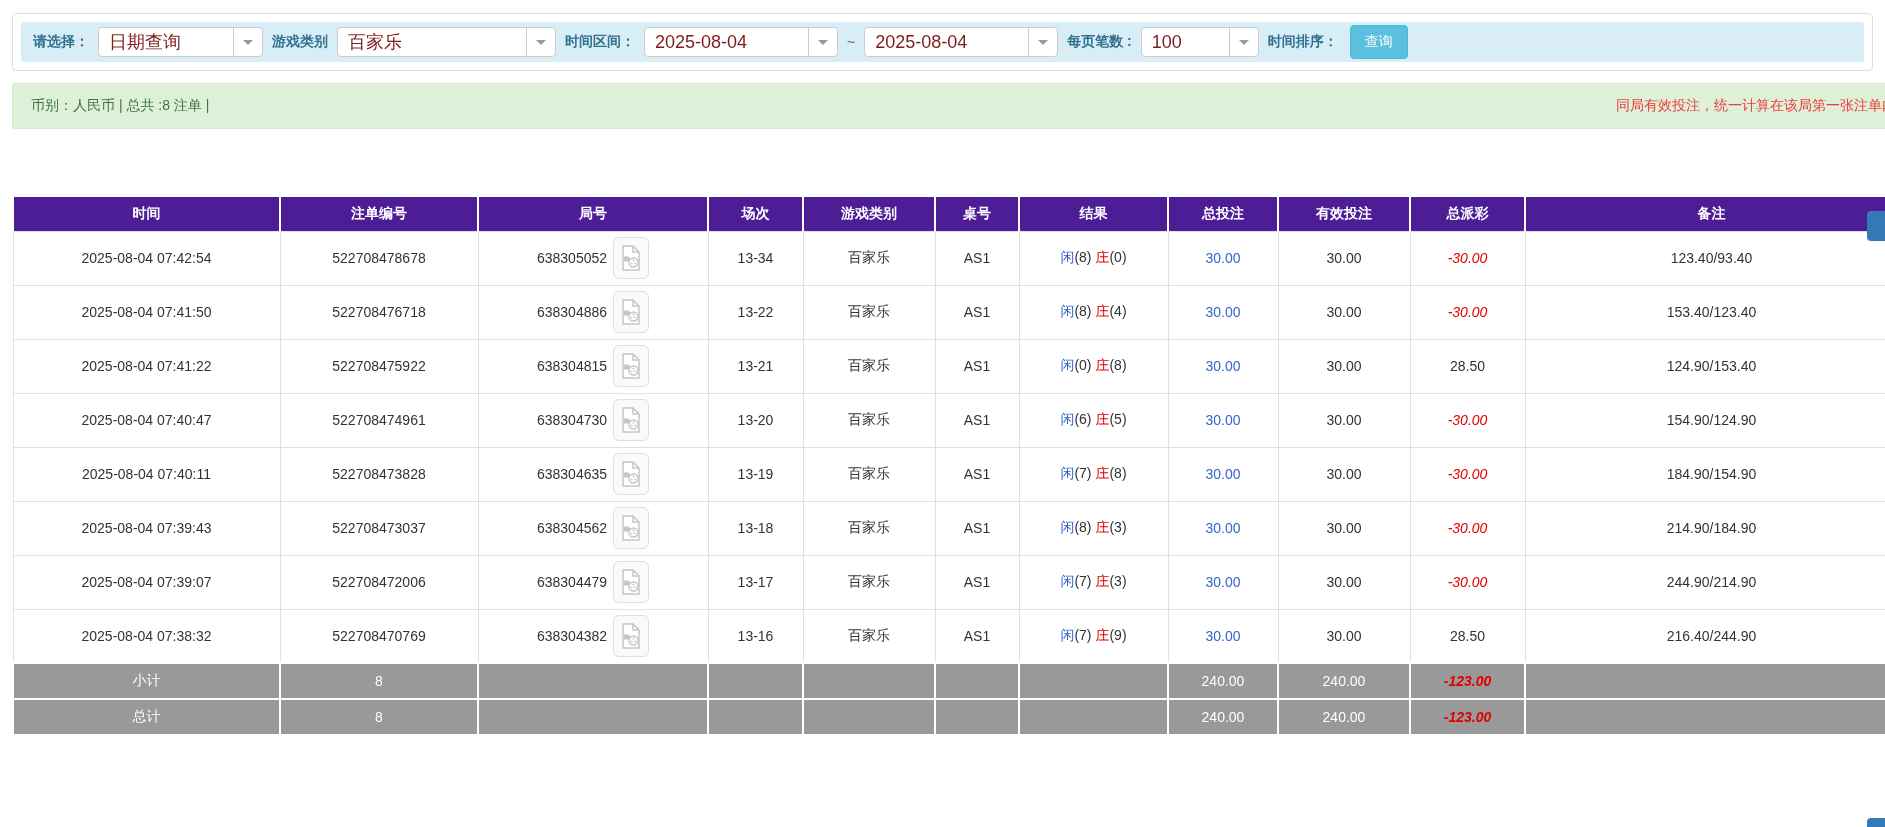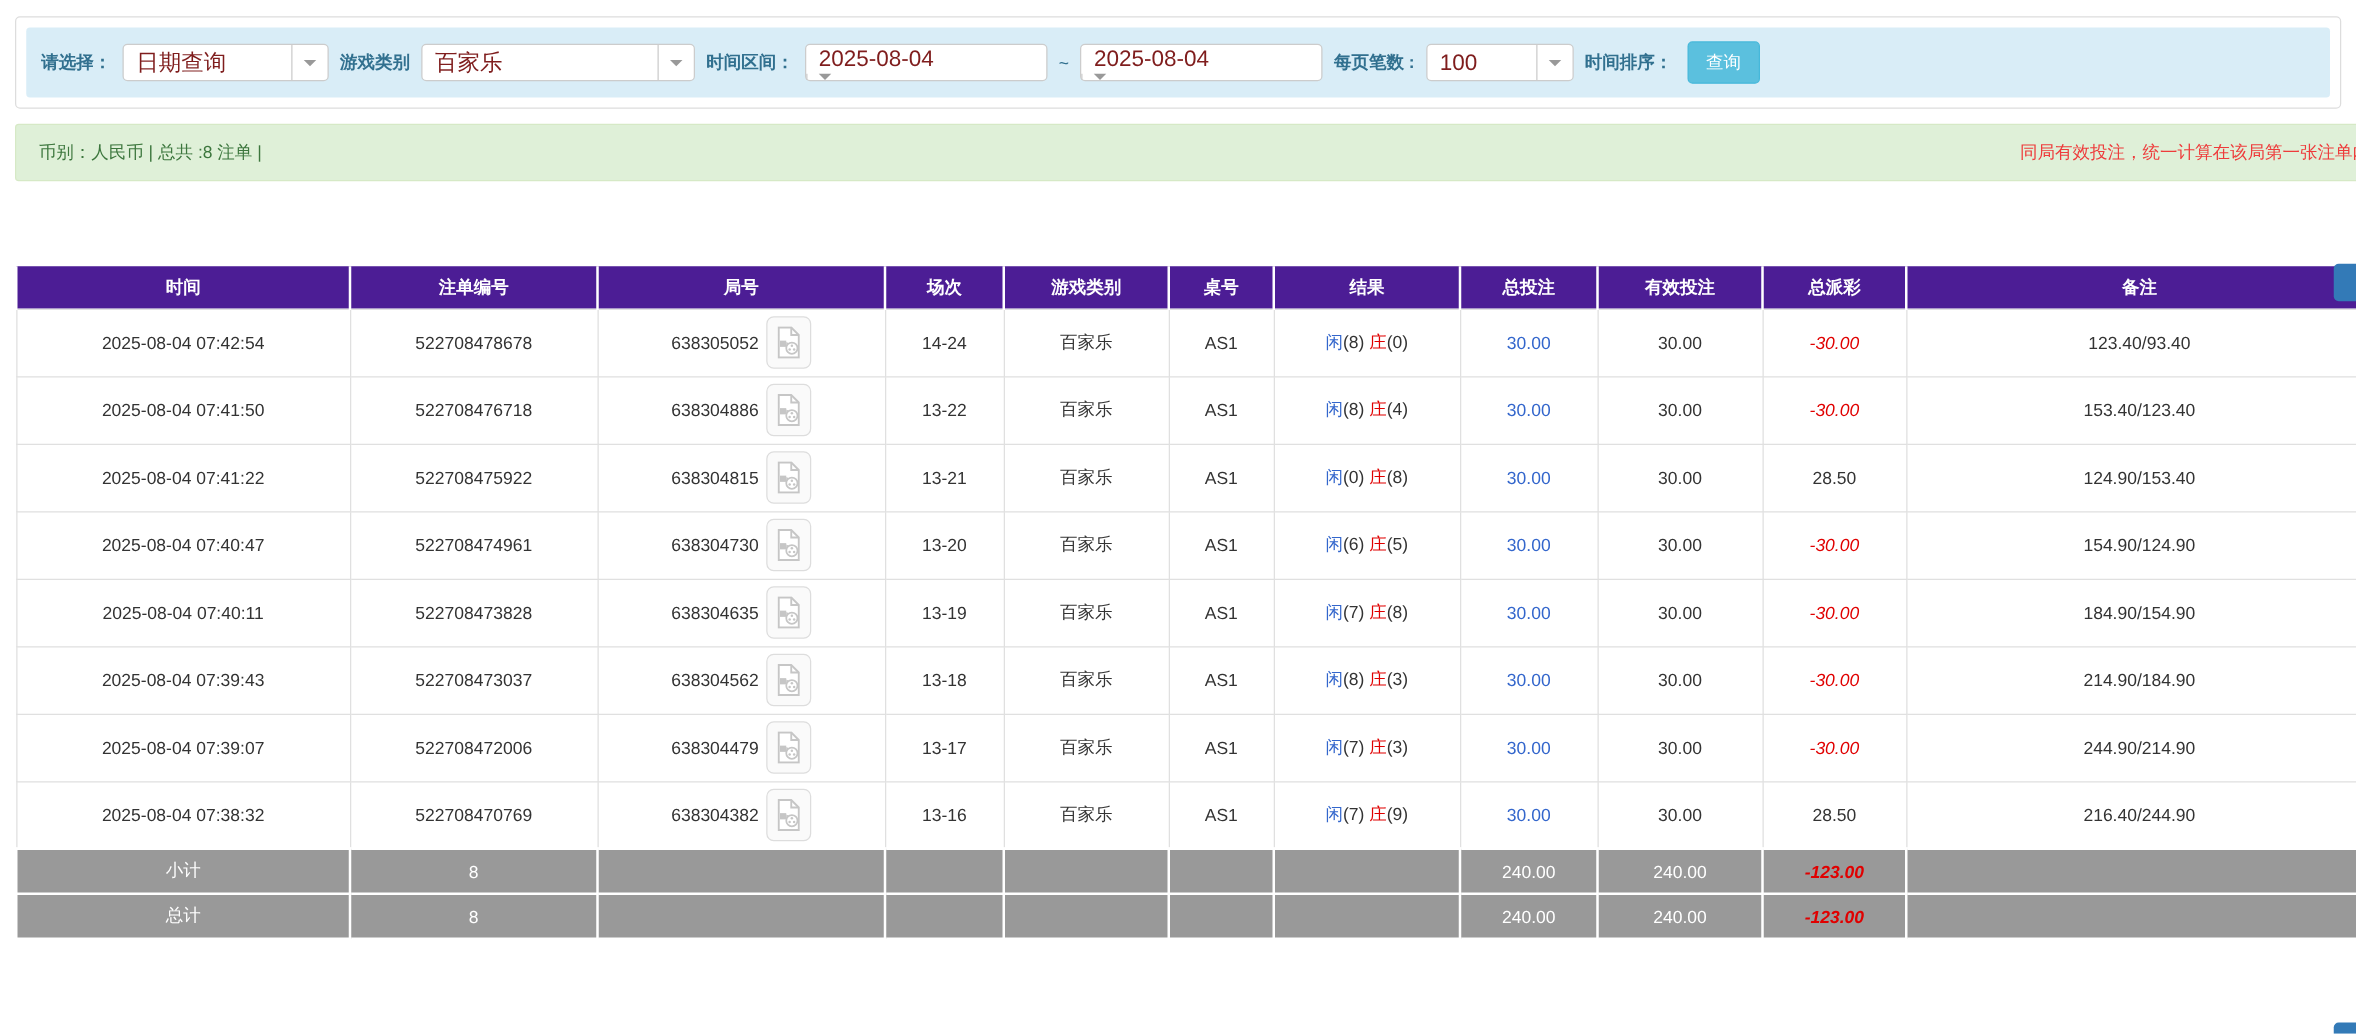--- a/index.html
+++ b/index.html
@@ -4,29 +4,29 @@
 <style>
   * { margin: 0; padding: 0; box-sizing: border-box; }
   html, body { background: #fff; }
   body { font-family: "Liberation Sans", "DejaVu Sans", sans-serif; color: #333; }
   .viewport { position: relative; width: 1885px; height: 827px; overflow: hidden; background: #fff; }
 
   .page-title { margin: 12px 0 0 16px; font-size: 21px; font-weight: bold; color: #333; }
 
   
   .filter-panel { margin: 13px 12px 0 12px; border: 1px solid #ddd; border-radius: 4px; background: #fff; padding: 8px; }
-  .filter-bar { background: #d9edf7; border-radius: 3px; height: 56px; display: flex; align-items: center; padding: 16px 12px; gap: 9px; }
+  .filter-bar { background: #d9edf7; border-radius: 3px; height: 40px; display: flex; align-items: center; padding: 16px 12px; gap: 9px; }
   .f-label { color: #31708f; font-weight: bold; font-size: 14px; white-space: nowrap; }
   .sel { background: #fff; border: 1px solid #ccc; border-radius: 4px; height: 30px; display: flex; align-items: stretch; cursor: pointer; }
   .sel .val { display: flex; align-items: center; padding: 0 10px; font-size: 18px; color: #7f1d1d; flex: 1; white-space: nowrap; }
   .sel .caret-box { width: 29px; border-left: 1px solid #ccc; display: flex; align-items: center; justify-content: center; }
   .caret { width: 0; height: 0; border-left: 5px solid transparent; border-right: 5px solid transparent; border-top: 5px solid #999; }
   .w-select1 { width: 165px; }
   .w-game   { width: 219px; }
-  .w-date   { width: 194px; flex-direction: column; }
+  .w-date   { width: 194px; }
   .w-size   { width: 118px; }
   .w-sort   { width: 209px; }
   .tilde { color: #31708f; font-size: 14px; }
   .search-btn { background: #5bc0de; color: #fff; border: 1px solid #46b8da; border-radius: 4px; height: 34px; padding: 0 14px; font-size: 14px; cursor: pointer; margin-left: 3px; }
 
   
   .summary-bar { margin: 12px 0 0 12px; width: 1885px; height: 46px; background: #dff0d8; border: 1px solid #d6e9c6; border-radius: 3px; display: flex; align-items: center; justify-content: space-between; padding: 0 0 0 18px; }
   .summary-left { color: #3c763d; font-size: 14px; }
   .summary-right { color: #ee3b3b; font-size: 14px; white-space: nowrap; }
 
@@ -153,21 +153,21 @@
             <rect x="3" y="11.5" width="5" height="5" fill="#c6c6c6"></rect>
             <path d="M8 12.5 l3 1.5 -3 1.5 z" fill="#c6c6c6"></path>
             <circle cx="12.5" cy="17.5" r="4.5" fill="#ffffff" stroke="#c6c6c6" stroke-width="1.4"></circle>
             <circle cx="12.5" cy="15.6" r="1" fill="#c6c6c6"></circle>
             <circle cx="10.7" cy="18.5" r="1" fill="#c6c6c6"></circle>
             <circle cx="14.3" cy="18.5" r="1" fill="#c6c6c6"></circle>
           </svg>
         </button>
       </span>
     </td>
-    <td>14-24</td>
+    <td>13-34</td>
     <td>百家乐</td>
     <td>AS1</td>
     <td>
       <span class="blue">闲</span><span>(8)</span>
       <span class="red">庄</span><span>(0)</span>
     </td>
     <td class="blue">30.00</td>
     <td>30.00</td>
     <td class="c-payout neg">-30.00</td>
     <td>123.40/93.40</td>

